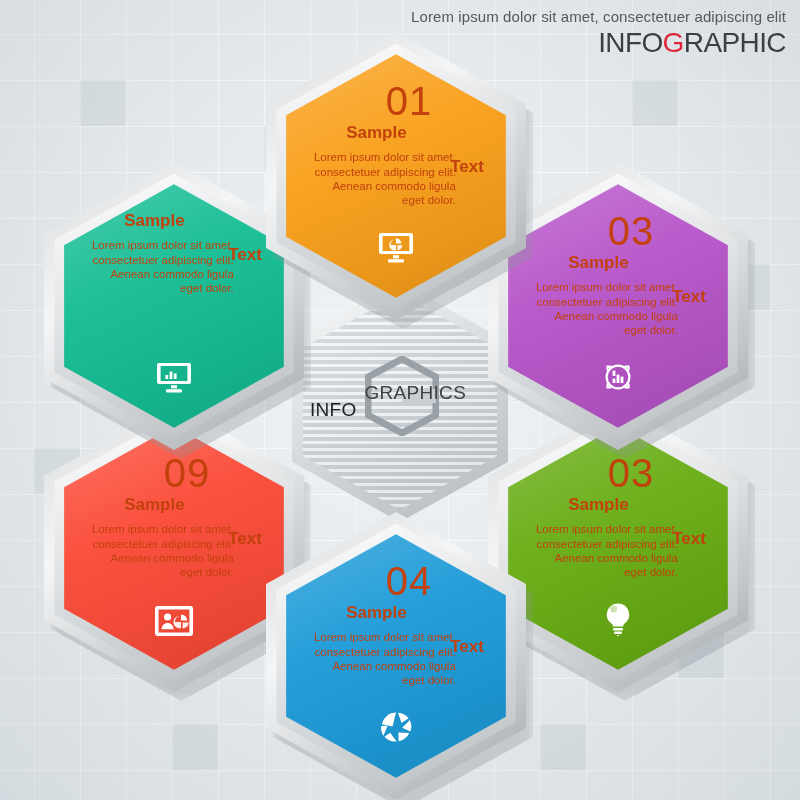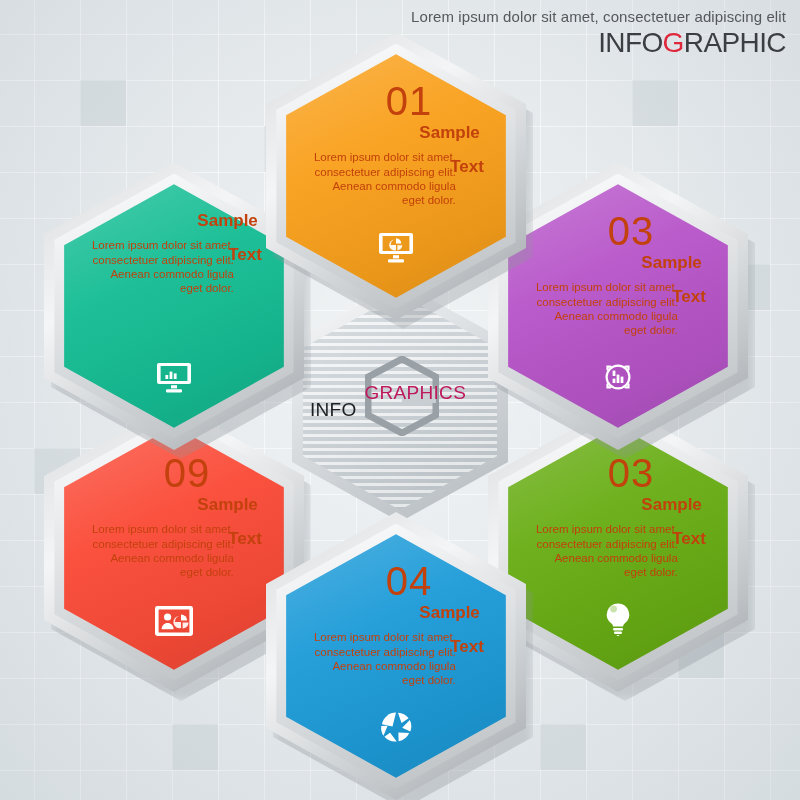--- a/index.html
+++ b/index.html
@@ -83,21 +83,21 @@
     color:#c2410c; text-align:right;
     padding: 26px 26px 0 26px;
   }
   .num {
     font-size:40px; line-height:42px; font-weight:300;
     letter-spacing:1px; text-align:center;
     padding-left:26px;
   }
   .sampleline {
     font-size:17px; font-weight:bold; line-height:18px;
-    text-align:right; padding-left:34px; margin-top:2px;
+    text-align:left; padding-left:34px; margin-top:2px;
   }
   .bodyrow { position:relative; margin-top:8px; }
   .body {
     font-size:11.5px; line-height:14.2px; text-align:right;
     padding-right:24px;
   }
   .textword {
     position:absolute; right:-4px; top:8px;
     font-size:17px; font-weight:bold; line-height:18px;
   }
@@ -129,21 +129,21 @@
     position:absolute; left:50%; top:50%;
     transform: translate(-50%,-50%) translate(2px,-4px);
   }
   #center .logo .info {
     position:relative; z-index:3;
     font-size:19px; color:#1d1f21; letter-spacing:.3px;
     transform: translate(-16px, 8px);
   }
   #center .logo .graphics {
     position:relative; z-index:3;
-    font-size:19px; color:#be185d; letter-spacing:.3px;
+    font-size:19px; color:#404040; letter-spacing:.3px;
     transform: translate(-8px, -9px);
   }
 </style>
 </head>
 <body style="background: rgb(226, 231, 234);">
 
 <div id="bg-grid"></div>
 <div id="bg-blocks">
   <i style="left:80px;  top:80px;  width:46px; height:46px;"></i>
   <i style="left:264px; top:126px; width:46px; height:46px;"></i>

